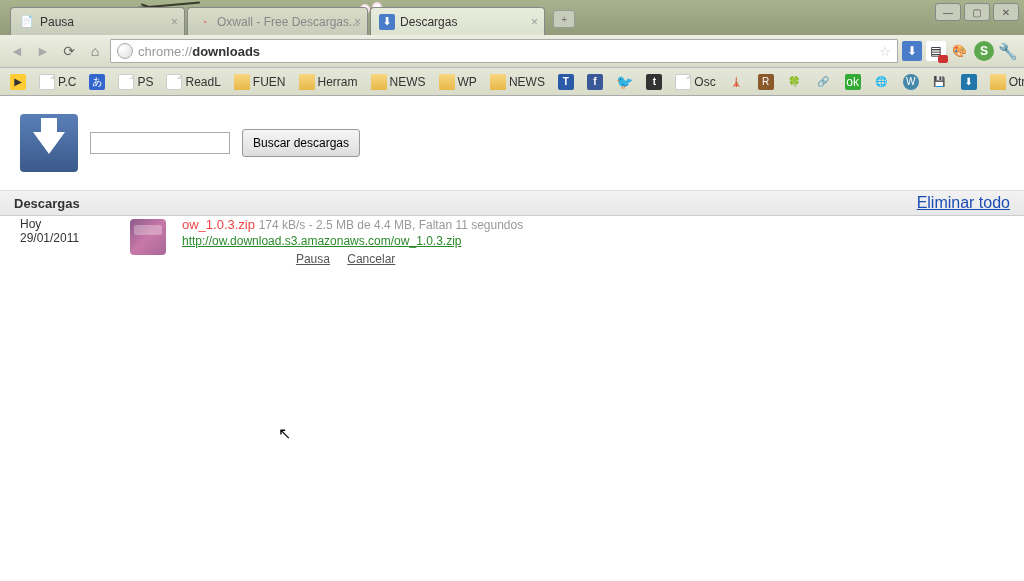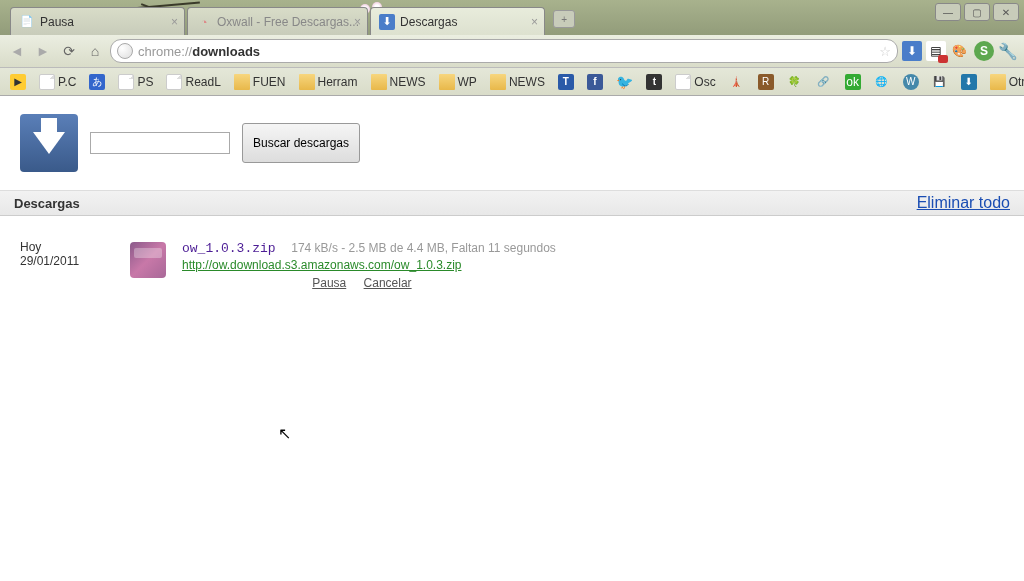--- a/index.html
+++ b/index.html
@@ -19,21 +19,21 @@
 .tab-favicon { width: 16px; height: 16px; margin-right: 5px; display: inline-flex; align-items: center; justify-content: center; font-size: 11px; }
 .tab-close { position: absolute; right: 6px; color: #999; font-size: 12px; cursor: pointer; }
 .newtab { width: 22px; height: 18px; background: #c8ccba; border: 1px solid #999; border-radius: 3px; margin-left: 6px; align-self: center; display: flex; align-items: center; justify-content: center; font-size: 10px; color: #777; margin-bottom: 4px; }
 .window-controls { position: absolute; right: 5px; top: 3px; display: flex; gap: 3px; }
 .wc-btn { width: 26px; height: 18px; background: #c8ccba; border: 1px solid #888; border-radius: 3px; display: flex; align-items: center; justify-content: center; font-size: 10px; color: #555; }
 
 
 .navbar { height: 33px; background: linear-gradient(to bottom, #ebeee1 0%, #d9dcc9 100%); border-bottom: 1px solid #bbb; display: flex; align-items: center; padding: 0 6px; gap: 4px; }
 .nav-btn { width: 22px; height: 22px; display: flex; align-items: center; justify-content: center; color: #666; font-size: 14px; cursor: pointer; }
 .nav-btn.disabled { color: #aaa; }
-.urlbar { flex: 1; height: 24px; background: #fff; border: 1px solid #aaa; border-radius: 11px; display: flex; align-items: center; padding: 0 6px; font-size: 13px; }
+.urlbar { flex: 1; height: 24px; background: #fff; border: 1px solid #aaa; border-radius: 1px; display: flex; align-items: center; padding: 0 6px; font-size: 13px; }
 .url-globe { width: 16px; height: 16px; border: 1px solid #aaa; border-radius: 50%; margin-right: 5px; background: radial-gradient(circle at 30% 30%, #fff, #ddd); }
 .url-text { color: #999; }
 .url-text b { color: #333; font-weight: bold; }
 .url-star { margin-left: auto; color: #ccc; }
 .navbar-right { display: flex; align-items: center; gap: 4px; }
 .ext-icon { width: 20px; height: 20px; display: flex; align-items: center; justify-content: center; font-size: 12px; border-radius: 2px; }
 .ext-blue { background: #4a7dc9; color: #fff; }
 .ext-red-badge { background: #fff; position: relative; }
 .ext-red-badge::after { content: ''; position: absolute; bottom: -2px; right: -2px; width: 10px; height: 8px; background: #c33; border-radius: 2px; }
 .ext-su { background: #5da84f; color: #fff; border-radius: 50%; font-weight: bold; }
@@ -50,35 +50,35 @@
 .bm-tw { color: #55acee; font-size: 14px; }
 .bm-other { margin-left: auto; }
 
 
 .content { background: #fff; }
 .dl-header { display: flex; align-items: center; padding: 18px 20px; gap: 12px; }
 .dl-logo { width: 58px; height: 58px; background: linear-gradient(to bottom, #5a7fb8 0%, #3a5a8a 100%); border-radius: 4px; display: flex; align-items: center; justify-content: center; }
 .dl-arrow { width: 0; height: 0; border-left: 16px solid transparent; border-right: 16px solid transparent; border-top: 22px solid #fff; position: relative; }
 .dl-arrow::before { content: ''; position: absolute; top: -36px; left: -8px; width: 16px; height: 16px; background: #fff; }
 .dl-search { width: 140px; height: 22px; border: 1px solid #aaa; padding: 2px 4px; font-size: 12px; }
-.dl-search-btn { height: 40px; padding: 0 10px; background: linear-gradient(to bottom, #f5f5f5, #ddd); border: 1px solid #999; border-radius: 3px; font-size: 12px; cursor: pointer; }
+.dl-search-btn { height: 28px; padding: 0 10px; background: linear-gradient(to bottom, #f5f5f5, #ddd); border: 1px solid #999; border-radius: 3px; font-size: 12px; cursor: pointer; }
 
 .dl-bar { height: 26px; background: linear-gradient(to bottom, #f2f2f2, #e8e8e8); border-top: 1px solid #ddd; border-bottom: 1px solid #ccc; display: flex; align-items: center; padding: 0 14px; font-size: 13px; }
 .dl-bar-title { font-weight: bold; color: #333; }
 .dl-clear { margin-left: auto; color: #1a4db3; text-decoration: underline; cursor: pointer; font-size: 16px; }
 
-.dl-body { display: flex; padding: 24px 20px; }
+.dl-body { display: flex; padding: 1px 20px; }
 .dl-date { width: 108px; font-size: 12px; color: #333; }
 .dl-item { display: flex; gap: 14px; }
 .dl-file-icon { width: 40px; height: 40px; display: flex; align-items: center; justify-content: center; position: relative; }
 .rar-icon { width: 36px; height: 36px; background: linear-gradient(135deg, #8a5a8a 0%, #c878a8 50%, #a86898 100%); border-radius: 4px; position: relative; }
 .rar-icon::after { content: ''; position: absolute; top: 6px; left: 4px; width: 28px; height: 10px; background: rgba(255,255,255,0.3); border-radius: 2px; }
 .dl-info { font-size: 13px; }
-.dl-name { color: #4c1d95; font-family: Liberation Mono, monospace; }
-.dl-status { color: #999; margin-left: 12px; font-size: 12px; }
+.dl-name { color: #ef4444; }
+.dl-status { color: #999; margin-left: 0; font-size: 12px; }
 .dl-url { color: #2a8a2a; font-size: 12px; margin-top: 2px; display: block; text-decoration: underline; }
 .dl-actions { margin-top: 4px; font-size: 12px; text-align: center; }
 .dl-actions a { color: #555; text-decoration: underline; margin-right: 14px; cursor: pointer; }
 
 .cursor { position: absolute; left: 278px; top: 424px; font-size: 16px; color: #000; }
 </style>
 </head>
 <body>
 
 <div class="titlebar">

